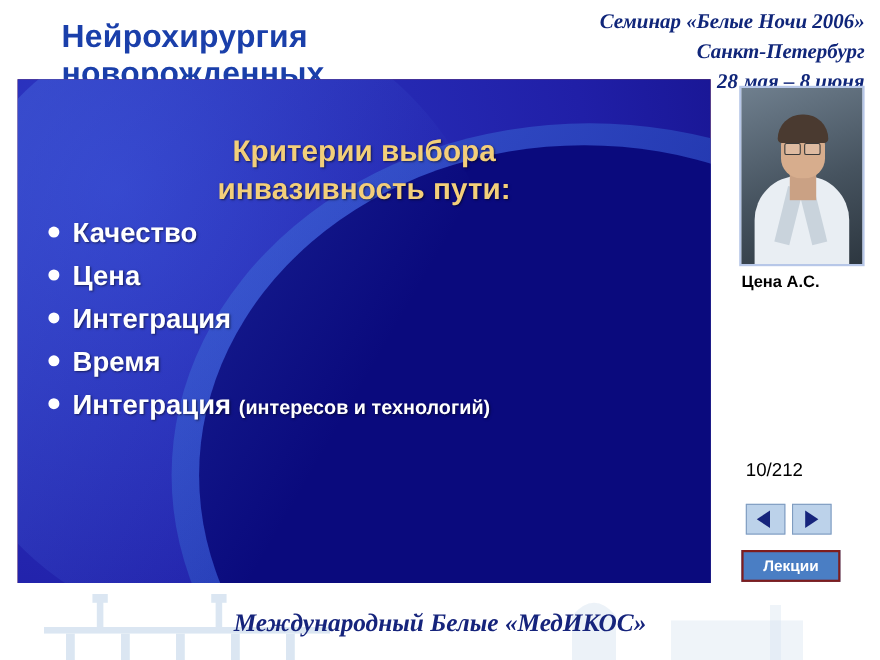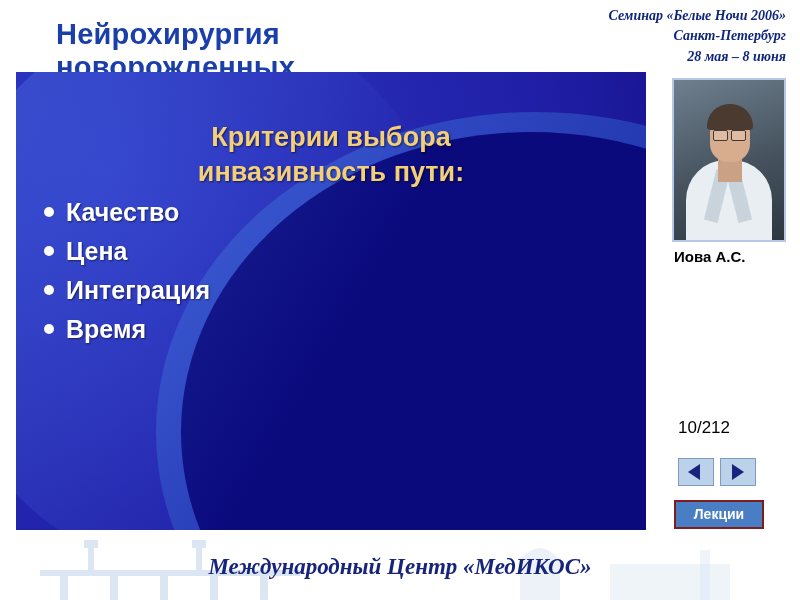--- a/index.html
+++ b/index.html
@@ -30,21 +30,21 @@
 
   .seminar-block {
     position: absolute;
     right: 14px;
     top: 6px;
     width: 300px;
     text-align: right;
     font-family: "Liberation Serif", serif;
     font-style: italic;
     font-weight: bold;
-    font-size: 14px;
+    font-size: 19px;
     color: #10267a;
     line-height: 1.45;
   }
 
   
   .slide-panel {
     position: absolute;
     left: 16px;
     top: 72px;
     width: 630px;
@@ -346,37 +346,41 @@
       </li>
       <li>
         <span class="dot"></span><span>Цена</span>
       </li>
       <li>
         <span class="dot"></span><span>Интеграция</span>
       </li>
       <li>
         <span class="dot"></span><span>Время</span>
       </li>
+      <li>
+        <span class="dot"></span><span>Интеграция</span>
+        <span class="sub">(интересов и технологий)</span>
+      </li>
     </ul>
   </div>
 </div>
 
 <div class="portrait">
   <div class="backdrop"></div>
   <div class="coat"></div>
   <div class="collar-l"></div>
   <div class="collar-r"></div>
   <div class="neck"></div>
   <div class="head"></div>
   <div class="hair"></div>
   <div class="glasses-l"></div>
   <div class="glasses-r"></div>
 </div>
 
-<div class="author-name">Иова А.С.</div>
+<div class="author-name">Цена А.С.</div>
 
 <div class="slide-counter">10/212</div>
 
 <div class="nav-buttons">
   <div class="nav-btn prev">
     <span class="tri"></span>
   </div>
   <div class="nav-btn next">
     <span class="tri"></span>
   </div>
@@ -395,14 +399,14 @@
       <rect x="260" y="46" width="8" height="24"></rect>
       <rect x="88" y="16" width="6" height="26"></rect>
       <rect x="84" y="10" width="14" height="8"></rect>
       <rect x="196" y="16" width="6" height="26"></rect>
       <rect x="192" y="10" width="14" height="8"></rect>
       <path d="M520 70 L520 30 Q540 6 560 30 L560 70 Z" opacity="0.55"></path>
       <rect x="610" y="34" width="120" height="36" opacity="0.45"></rect>
       <rect x="700" y="20" width="10" height="50" opacity="0.45"></rect>
     </g>
   </svg>
-  <div class="footer-text">Международный Центр «МедИКОС»</div>
+  <div class="footer-text">Международный Белые «МедИКОС»</div>
 </div>
 
 </body></html>

